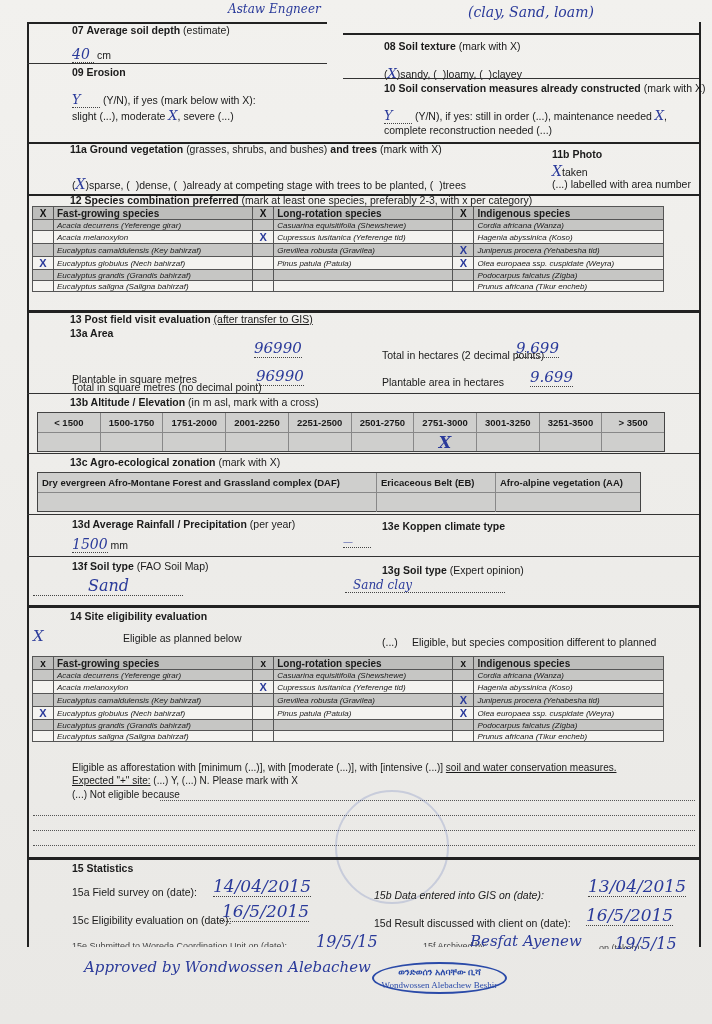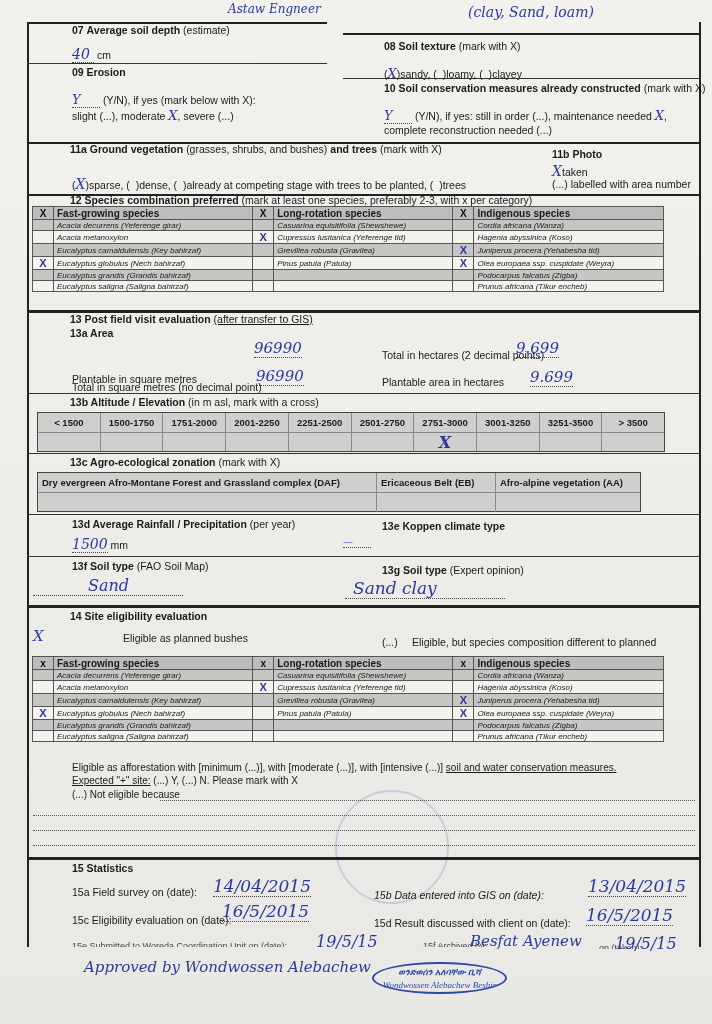--- a/index.html
+++ b/index.html
@@ -199,26 +199,26 @@
   <div class="hr thin" style="top:514px;"></div>
   <div class="lbl" style="left:33px;top:518px;"><b>13d Average Rainfall / Precipitation</b> <span>(per year)</span></div>
   <div class="lbl" style="left:33px;top:536px;text-align:right;"><span class="hand dots" style="position:static;font-size:14px;">1500</span> <span>mm</span></div>
   <div class="lbl" style="left:343px;top:520px;"><b>13e Koppen climate type</b></div>
   <div class="hand dots" style="left:343px;top:536px;font-size:10px;width:28px;">—</div>
 
   <div class="hr thin" style="top:556px;"></div>
   <div class="lbl" style="left:33px;top:560px;"><b>13f Soil type</b> <span>(FAO Soil Map)</span></div>
   <div class="hand dots" style="left:33px;top:576px;font-size:16px;width:150px;padding-left:55px;box-sizing:border-box;">Sand</div>
   <div class="lbl" style="left:343px;top:564px;"><b>13g Soil type</b> <span>(Expert opinion)</span></div>
-  <div class="hand dots" style="left:345px;top:578px;font-size:17px;width:160px;padding-left:8px;box-sizing:border-box;">Sand clay</div>
+  <div class="hand dots" style="left:345px;top:578px;font-size:12px;width:160px;padding-left:8px;box-sizing:border-box;">Sand clay</div>
 
   <div class="hr" style="top:605px;border-top-width:3px;"></div>
   <div class="lbl bold" style="left:31px;top:610px;">14 Site eligibility evaluation</div>
   <div class="hand" style="left:33px;top:627px;font-size:15px;">X</div>
-  <div class="lbl" style="left:84px;top:632px;">Eligible as planned bushes</div>
+  <div class="lbl" style="left:84px;top:632px;">Eligible as planned below</div>
   <div class="lbl" style="left:343px;top:636px;">(...)</div>
   <div class="lbl" style="left:373px;top:636px;">Eligible, but species composition different to planned</div>
 
   <table class="sp" style="left:32px;top:656px;width:632px;">
     <tbody>
         <tr class="h">
       <td class="x" style="color:#111">x</td>
       <td>Fast-growing species</td>
       <td class="x" style="color:#111">x</td>
       <td>Long-rotation species</td>
@@ -298,17 +298,17 @@
   <div class="hand dots" style="left:586px;top:905px;font-size:17px;">16/5/2015</div>
 
   <div class="lbl" style="left:33px;top:941px;font-size:9px;height:6px;overflow:hidden;color:#444;">15e  Submitted to Woreda Coordination Unit on (date):</div>
   <div class="hand" style="left:316px;top:932px;font-size:16px;">19/5/15</div>
   <div class="lbl" style="left:384px;top:941px;font-size:9px;height:6px;overflow:hidden;color:#444;">15f  Archived by:</div>
   <div class="hand" style="left:470px;top:932px;font-size:15px;">Besfat Ayenew</div>
   <div class="lbl" style="left:560px;top:943px;font-size:9px;height:6px;overflow:hidden;color:#444;">on (taken):</div>
   <div class="hand" style="left:615px;top:934px;font-size:16px;">19/5/15</div>
 
   <div class="hand" style="left:84px;top:958px;font-size:15px;">Approved by Wondwossen Alebachew</div>
-  <div class="stamp" style="left:372px;top:962px;width:135px;height:32px;border-radius:50%;font-size:9px;text-align:center;line-height:13px;padding-top:2px;box-sizing:border-box;font-style:italic;">
+  <div class="stamp" style="left:372px;top:962px;width:135px;height:32px;border-radius:50%;font-size:9px;text-align:center;line-height:13px;padding-top:2px;box-sizing:border-box;">
     <div style="font-weight:bold;">ወንድወሰን አለባቸው ቢሻ</div>
     <div style="font-family:'Liberation Serif',serif;">Wondwossen Alebachew Beshir</div>
   </div>
 </div>
 
 </body></html>

